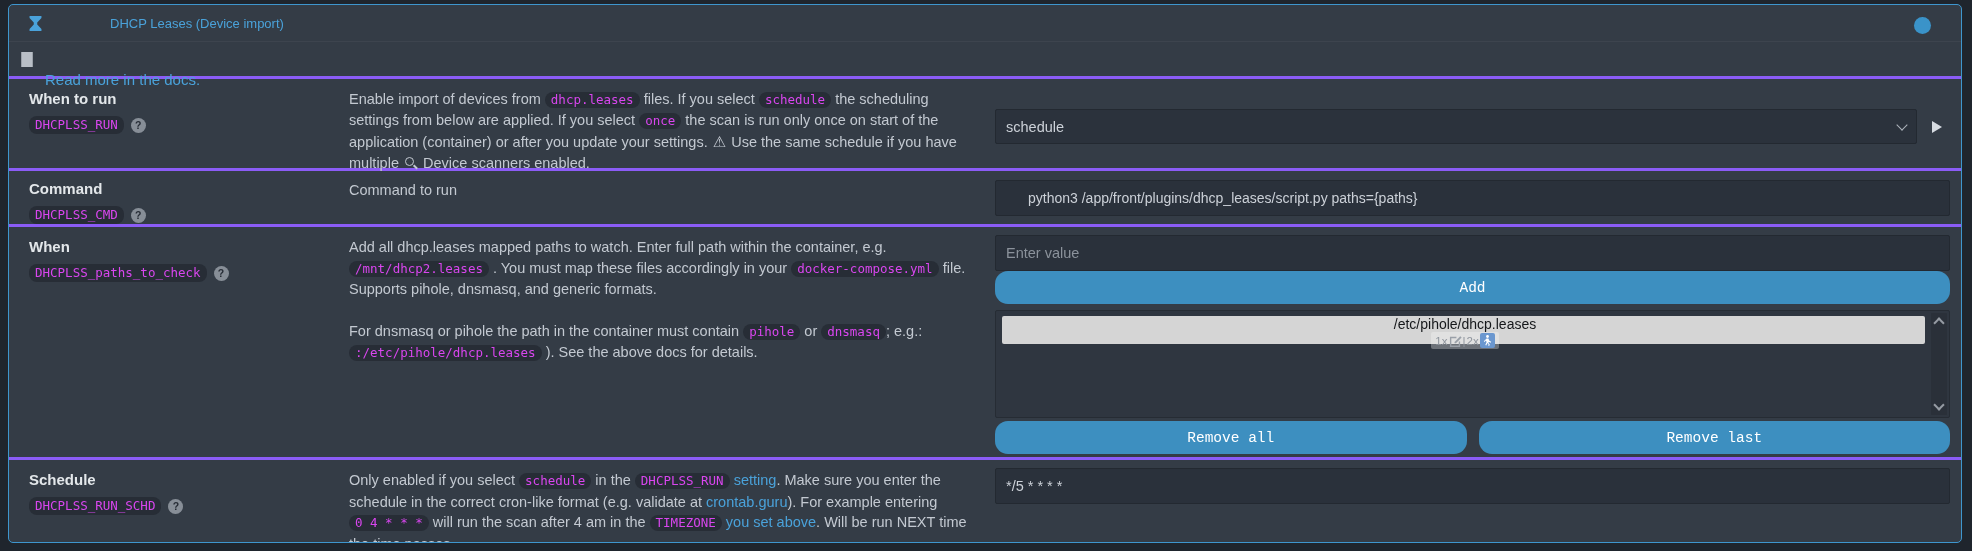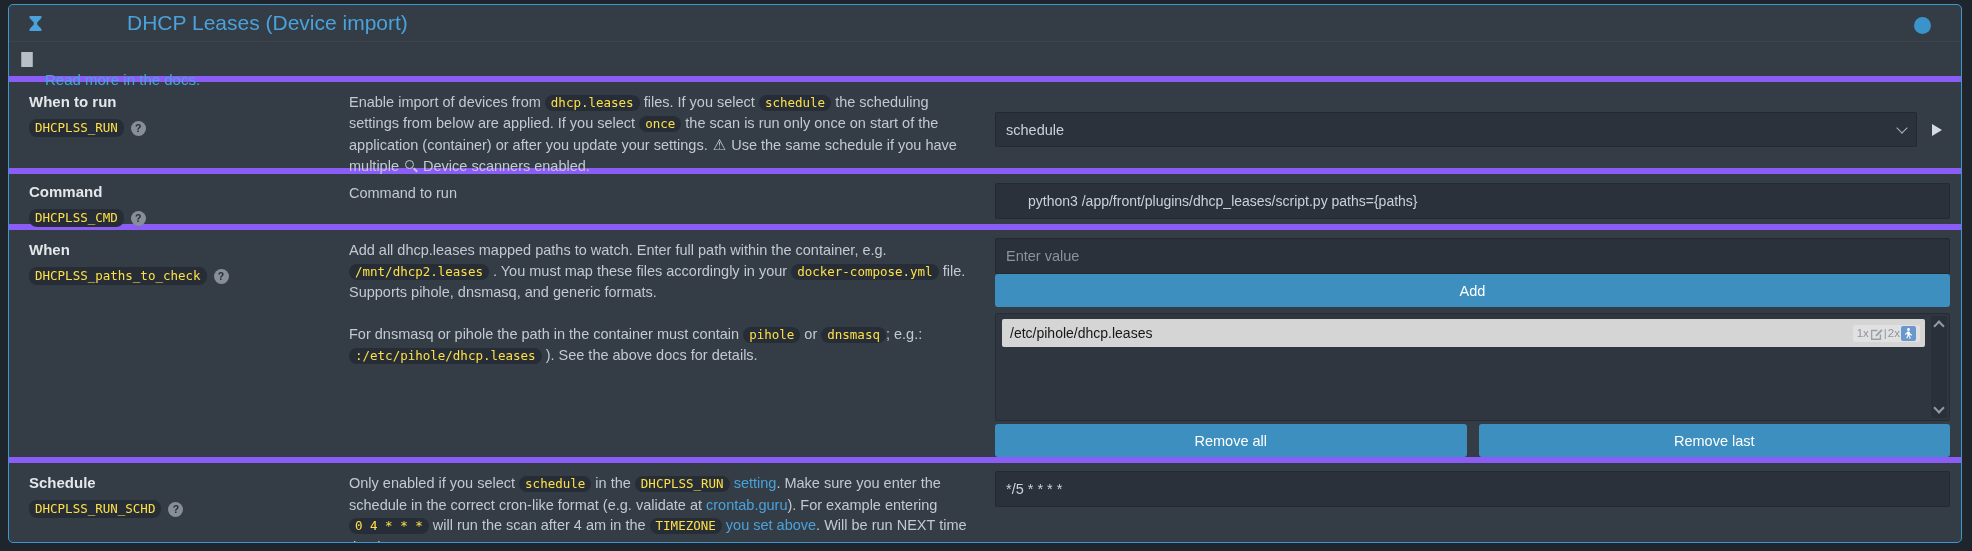--- a/index.html
+++ b/index.html
@@ -10,34 +10,34 @@
     -webkit-font-smoothing:antialiased;
   }
   .card{
     position:absolute;left:8px;top:4px;width:1954px;height:539px;
     background:#343c46;border:1px solid #3e96ce;border-radius:5px;
     overflow:hidden;box-sizing:border-box;
   }
   
   .card-header{height:36px;display:flex;align-items:center;position:relative;}
   .hourglass{margin-left:20px;display:flex;align-items:center;}
-  .title{margin-left:85px;color:#4aa2da;font-size:21px;}
+  .title{margin-left:68px;color:#4aa2da;font-size:13px;}
   .status-dot{position:absolute;right:30px;top:12px;width:17px;height:17px;border-radius:50%;background:#3a93c9;cursor:pointer;}
   
   .note-row{height:34px;border-top:1px solid #3d444e;display:flex;align-items:center;padding-left:12px;font-size:15px;color:#dfe3e8;}
   .note-row .nicon{margin-right:7px;display:flex;align-items:center;}
   .link{color:#4aa2da;text-decoration:none;cursor:pointer;margin-top:40px;}
   .note-row .link{margin-left:5px;}
   
-  .srow{display:grid;grid-template-columns:340px 638px 1fr;border-top:6px solid #8b5cf6;box-sizing:border-box;}
+  .srow{display:grid;grid-template-columns:340px 638px 1fr;border-top:3px solid #8b5cf6;box-sizing:border-box;}
   .cell-label{padding:11px 10px 0 20px;box-sizing:border-box;}
   .lname{font-weight:bold;font-size:15px;color:#e3e7ea;margin-bottom:9px;}
   .lcode{display:flex;align-items:center;}
   .chip{
-    background:#272d36;color:#fde047;border-radius:8px;padding:1px 6px 2px 6px;
+    background:#272d36;color:#d946ef;border-radius:8px;padding:1px 6px 2px 6px;
     font-family:"DejaVu Sans Mono","Liberation Mono",monospace;font-size:12.5px;white-space:nowrap;
   }
   .help{
     margin-left:7px;width:15px;height:15px;border-radius:50%;background:#878e97;color:#272d36;
     font-size:10.5px;font-weight:bold;display:inline-flex;align-items:center;justify-content:center;cursor:pointer;flex:0 0 auto;
   }
   .cell-desc{padding:10px 14px 0 0;color:#c3c9d1;font-size:14.5px;line-height:21px;}
   .cell-desc .chip{font-size:12.5px;padding:0 6px 1px 6px;}
   .cell-control{padding:8px 11px 8px 8px;box-sizing:border-box;min-width:0;}
   
@@ -49,32 +49,32 @@
   .select{height:35px;background:#2b323c;display:flex;align-items:center;justify-content:space-between;cursor:pointer;flex:1;min-width:0;}
   .chev{width:7px;height:7px;border-right:1.5px solid #aeb4bc;border-bottom:1.5px solid #aeb4bc;transform:rotate(45deg);margin-top:-4px;flex:0 0 auto;}
   .row-when .cell-control{display:flex;align-items:center;}
   .playbtn{width:26px;height:35px;margin-left:7px;display:flex;align-items:center;justify-content:center;cursor:pointer;flex:0 0 auto;}
   .tri{width:0;height:0;border-left:10px solid #d6dbe1;border-top:6px solid transparent;border-bottom:6px solid transparent;}
   .row-cmd .cell-control,.row-sched .cell-control{display:flex;align-items:center;}
   .row-cmd .tinput{font-size:14px;padding-left:32px;}
   .row-sched .cell-control{align-items:flex-start;}
   
   .btn{
-    border:none;border-radius:3px;background:#3d8fc0;color:#fff;height:33px;font-size:14.5px;cursor:pointer;
-    font-family:Liberation Sans, sans-serif;width:100%;
+    border:none;border-radius:13px;background:#3d8fc0;color:#fff;height:33px;font-size:14.5px;cursor:pointer;
+    font-family:Liberation Mono, monospace;width:100%;
   }
   .add{margin-top:0;}
   .btnrow{display:flex;gap:12px;margin-top:3px;}
   .btnrow .btn{flex:1;}
   
   .listwrap{position:relative;height:108px;margin-top:6px;background:#2f3640;border:1px solid #262c34;border-radius:2px;box-sizing:border-box;}
   .listitems{position:absolute;left:0;top:0;right:19px;bottom:0;overflow:hidden;}
   .fitem{
     margin:5px 5px 0 6px;height:28px;background:#d5d5d5;border-radius:2px;color:#15171a;font-size:14px;
-    display:flex;align-items:center;justify-content:space-between;padding:0 5px 0 8px;cursor:pointer;
+    display:flex;align-items:center;justify-content:space-between;padding:0 5px 0 8px;cursor:pointer;flex-direction:column;
   }
   .fhints{display:flex;align-items:center;gap:1px;background:rgba(255,255,255,.3);border-radius:2px;padding:1px 4px;}
   .hx,.hsep{color:#8f959d;font-size:11.5px;}
   .hicon{display:inline-flex;align-items:center;justify-content:center;cursor:pointer;}
   .hicon.blue{background:#6b97cf;border-radius:2px;padding:2px 3px;}
   
   .vscroll{position:absolute;top:2px;bottom:2px;right:2px;width:16px;background:#2a3039;border-radius:1px;cursor:pointer;}
   .sbtn{position:absolute;left:0;width:16px;height:15px;display:flex;align-items:center;justify-content:center;}
   .sbtn.top{top:1px;}
   .sbtn.bottom{bottom:1px;}

